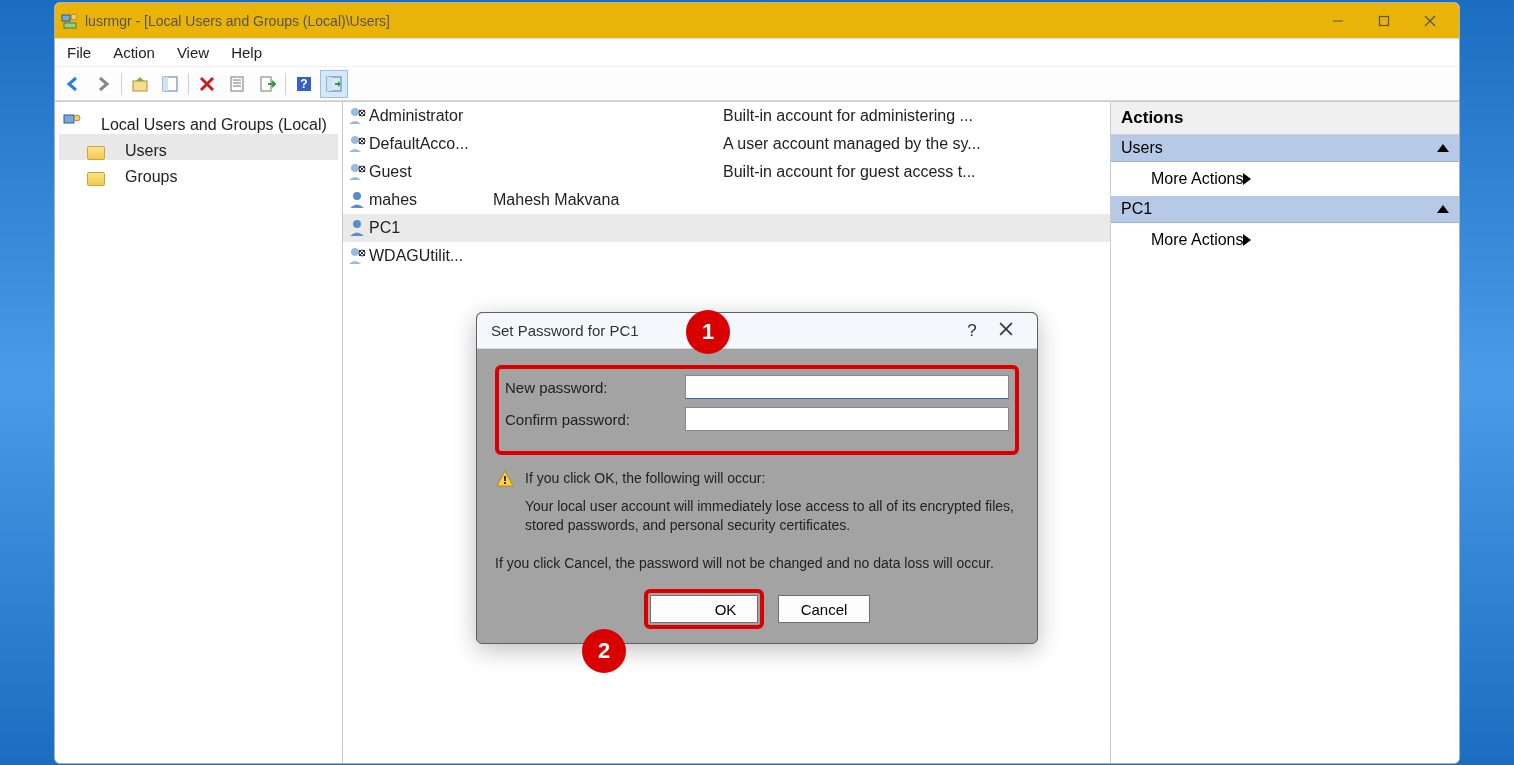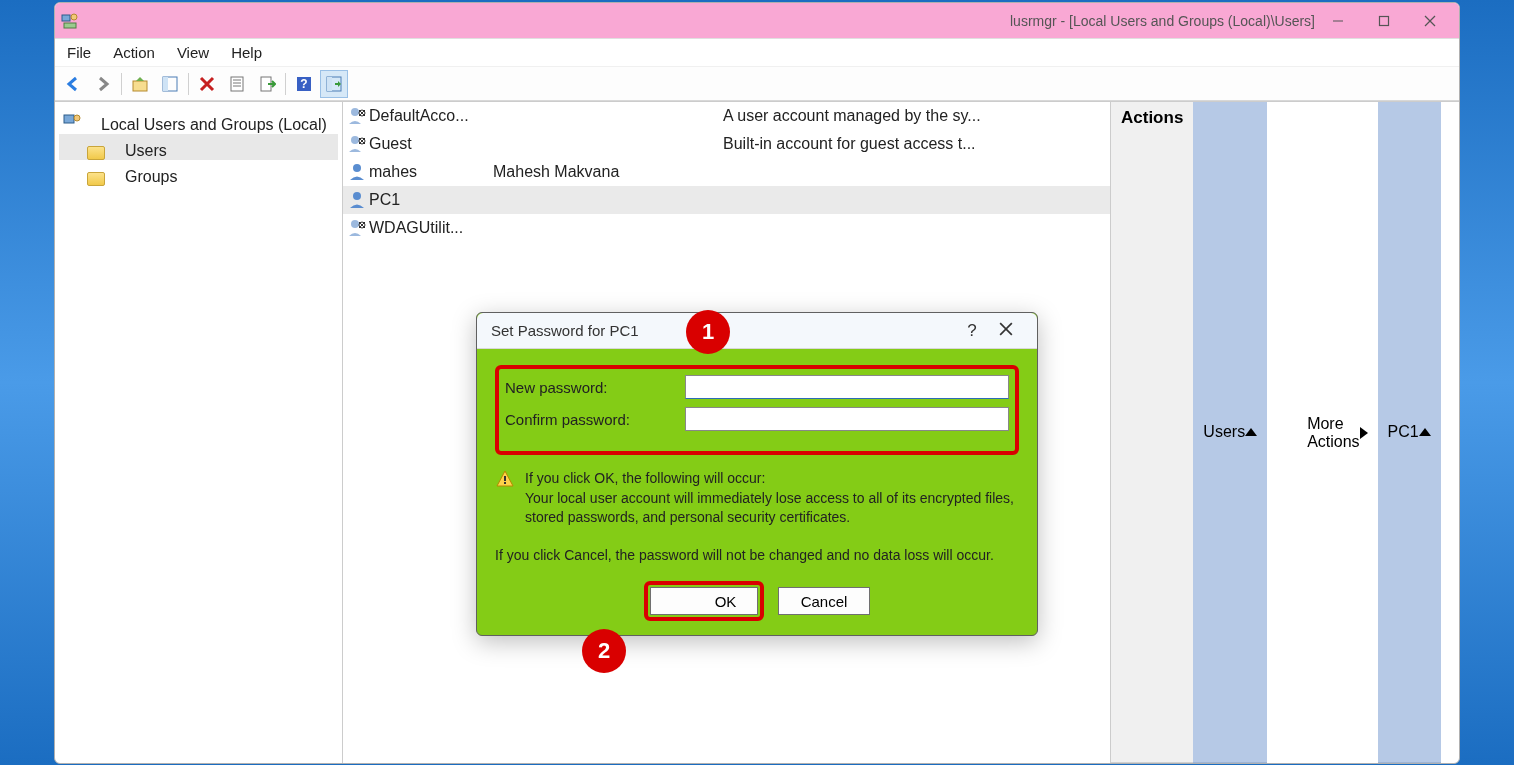--- a/index.html
+++ b/index.html
@@ -1,18 +1,18 @@
 <!DOCTYPE html>
 <html><head>
 <meta charset="utf-8">
 <style>
 * { box-sizing: border-box; margin: 0; padding: 0; font-family: "Segoe UI", Tahoma, sans-serif; }
 body { background: linear-gradient(180deg, #1b6dc1 0%, #4a9be8 50%, #1b6dc1 100%); width: 1514px; height: 765px; overflow: hidden; position: relative; }
 .window { position: absolute; left: 54px; top: 2px; width: 1406px; height: 762px; background: #fff; border: 1px solid #b0b0b0; border-radius: 6px; display: flex; flex-direction: column; overflow: hidden; }
-.titlebar { height: 36px; display: flex; align-items: center; padding: 0 6px; background: #f9a8d4; border-bottom: 1px solid #e0e0e0; text-align: right; }
+.titlebar { height: 36px; display: flex; align-items: center; padding: 0 6px; background: #eab308; border-bottom: 1px solid #e0e0e0; }
 .titlebar .t-icon { width: 18px; height: 18px; margin-right: 6px; display: inline-flex; align-items: center; justify-content: center; }
 .title-text { font-size: 14px; color: #555; flex: 1; }
 .win-controls { display: flex; gap: 0; }
 .win-btn { width: 46px; height: 30px; display: flex; align-items: center; justify-content: center; color: #555; font-size: 14px; }
 .win-btn svg { width: 12px; height: 12px; stroke: #555; stroke-width: 1.2; fill: none; }
 .menubar { height: 28px; display: flex; align-items: center; padding: 0 12px; gap: 22px; font-size: 15px; color: #222; background: #fff; border-bottom: 1px solid #f0f0f0; }
 .menubar span { cursor: default; }
 .toolbar { height: 34px; display: flex; align-items: center; padding: 0 4px; gap: 2px; border-bottom: 1px solid #d8d8d8; background: #fdfdfd; }
 .tb-btn { width: 28px; height: 28px; display: flex; align-items: center; justify-content: center; border: 1px solid transparent; }
 .tb-btn.active { border: 1px solid #9ac0e6; background: #d6e8f7; }
@@ -31,27 +31,27 @@
 .col-full { width: 230px; padding-left: 10px; border-right: 1px solid #e8e8e8; }
 .col-desc { flex: 1; padding-left: 10px; border-right: 1px solid #e8e8e8; }
 .list-body { flex: 1; font-size: 16px; color: #222; }
 .lrow { display: flex; height: 28px; align-items: center; }
 .lrow.selected { background: #eaeaea; }
 .lcell-name { width: 140px; padding-left: 4px; display: flex; align-items: center; gap: 2px; overflow: hidden; white-space: nowrap; }
 .lcell-full { width: 230px; padding-left: 10px; overflow: hidden; white-space: nowrap; }
 .lcell-desc { flex: 1; padding-left: 10px; overflow: hidden; white-space: nowrap; text-overflow: ellipsis; }
 .user-icon { width: 20px; height: 20px; display: inline-flex; align-items: center; justify-content: center; flex-shrink: 0; }
 .user-icon svg { width: 20px; height: 20px; }
-.actions { width: 348px; display: flex; flex-direction: row; }
+.actions { width: 348px; display: flex; flex-direction: column; }
 .actions-title { font-weight: bold; font-size: 17px; padding: 6px 10px; background: #f0f0f0; border-bottom: 1px solid #d0d0d0; }
 .actions-section { background: #b6c9e6; padding: 4px 10px; font-size: 16px; border-bottom: 1px solid #a0b5d4; display: flex; justify-content: space-between; align-items: center; }
-.actions-item { padding: 8px 10px 8px 40px; font-size: 16px; display: flex; justify-content: space-between; align-items: center; }
+.actions-item { padding: 8px 10px 8px 40px; font-size: 16px; display: flex; align-items: center; }
 .arrow-up { width: 0; height: 0; border-left: 6px solid transparent; border-right: 6px solid transparent; border-bottom: 8px solid #000; }
 .arrow-right { width: 0; height: 0; border-top: 6px solid transparent; border-bottom: 6px solid transparent; border-left: 8px solid #000; }
-.dialog { position: absolute; left: 476px; top: 312px; width: 562px; background: #84cc16; border: 1px solid #606060; border-radius: 6px; box-shadow: 0 6px 24px rgba(0,0,0,0.25); font-size: 14px; color: #222; z-index: 10; }
+.dialog { position: absolute; left: 476px; top: 312px; width: 562px; background: #a3a3a3; border: 1px solid #606060; border-radius: 6px; box-shadow: 0 6px 24px rgba(0,0,0,0.25); font-size: 14px; color: #222; z-index: 10; }
 .dlg-title { height: 36px; display: flex; align-items: center; padding: 0 14px; background: #f4f8fc; border-bottom: 1px solid #d8d8d8; border-radius: 6px 6px 0 0; font-size: 15px; color: #333; }
 .dlg-title .spacer { flex: 1; }
 .dlg-title .hbtn { width: 34px; text-align: center; font-size: 17px; color: #333; }
 .dlg-body { padding: 16px 18px 14px 18px; }
 .form-row { display: flex; align-items: center; margin-bottom: 10px; }
 .form-label { width: 180px; font-size: 15px; }
 .form-input { flex: 1; height: 24px; border: 1px solid #888; padding: 0 4px; font-size: 14px; }
 .field-group { border: 4px solid #d90000; border-radius: 6px; padding: 6px 6px; margin-bottom: 14px; }
 .field-group .form-row { margin-bottom: 8px; }
 .field-group .form-row:last-child { margin-bottom: 14px; }
@@ -194,20 +194,35 @@
         <div class="lrow">
           <div class="lcell-name">
               <span class="user-icon">
                 <svg viewBox="0 0 20 20">
                   <circle cx="8" cy="6" r="4" fill="#9cb9de"></circle>
                   <path d="M2 18 Q8 12 14 18" fill="#9cb9de"></path>
                   <path d="M12 4 L18 10 M18 4 L12 10" stroke="#000" stroke-width="0.8"></path>
                   <circle cx="15" cy="7" r="3" fill="none" stroke="#000" stroke-width="0.8"></circle>
                 </svg>
               </span>
+              <span>Administrator</span>
+            </div>
+          <div class="lcell-full"></div>
+          <div class="lcell-desc">Built-in account for administering ...</div>
+        </div>
+        <div class="lrow">
+          <div class="lcell-name">
+              <span class="user-icon">
+                <svg viewBox="0 0 20 20">
+                  <circle cx="8" cy="6" r="4" fill="#9cb9de"></circle>
+                  <path d="M2 18 Q8 12 14 18" fill="#9cb9de"></path>
+                  <path d="M12 4 L18 10 M18 4 L12 10" stroke="#000" stroke-width="0.8"></path>
+                  <circle cx="15" cy="7" r="3" fill="none" stroke="#000" stroke-width="0.8"></circle>
+                </svg>
+              </span>
               <span>DefaultAcco...</span>
             </div>
           <div class="lcell-full"></div>
           <div class="lcell-desc">A user account managed by the sy...</div>
         </div>
         <div class="lrow">
           <div class="lcell-name">
               <span class="user-icon">
                 <svg viewBox="0 0 20 20">
                   <circle cx="8" cy="6" r="4" fill="#9cb9de"></circle>
@@ -312,21 +327,21 @@
     <div class="warn-row">
       <span class="warn-icon">
         <svg viewBox="0 0 20 20">
             <path d="M10 2 L18 17 L2 17 Z" fill="#ffd24a" stroke="#b58a00"></path>
             <rect x="9" y="7" width="2" height="5" fill="#333"></rect>
             <rect x="9" y="13" width="2" height="2" fill="#333"></rect>
           </svg>
       </span>
       <div>
         <div class="warn-text">If you click OK, the following will occur:</div>
-        <div class="warn-text" style="">Your local user account will immediately lose access to all of its encrypted files, stored passwords, and personal security certificates.</div>
+        <div class="warn-text" style="margin-top:8px">Your local user account will immediately lose access to all of its encrypted files, stored passwords, and personal security certificates.</div>
       </div>
     </div>
     <div class="warn-text" style="margin-top:18px">If you click Cancel, the password will not be changed and no data loss will occur.</div>
     <div class="dlg-buttons">
       <div class="dlg-btn ok-wrap">
         <button>OK</button>
       </div>
       <button class="dlg-btn">Cancel</button>
     </div>
   </div>

